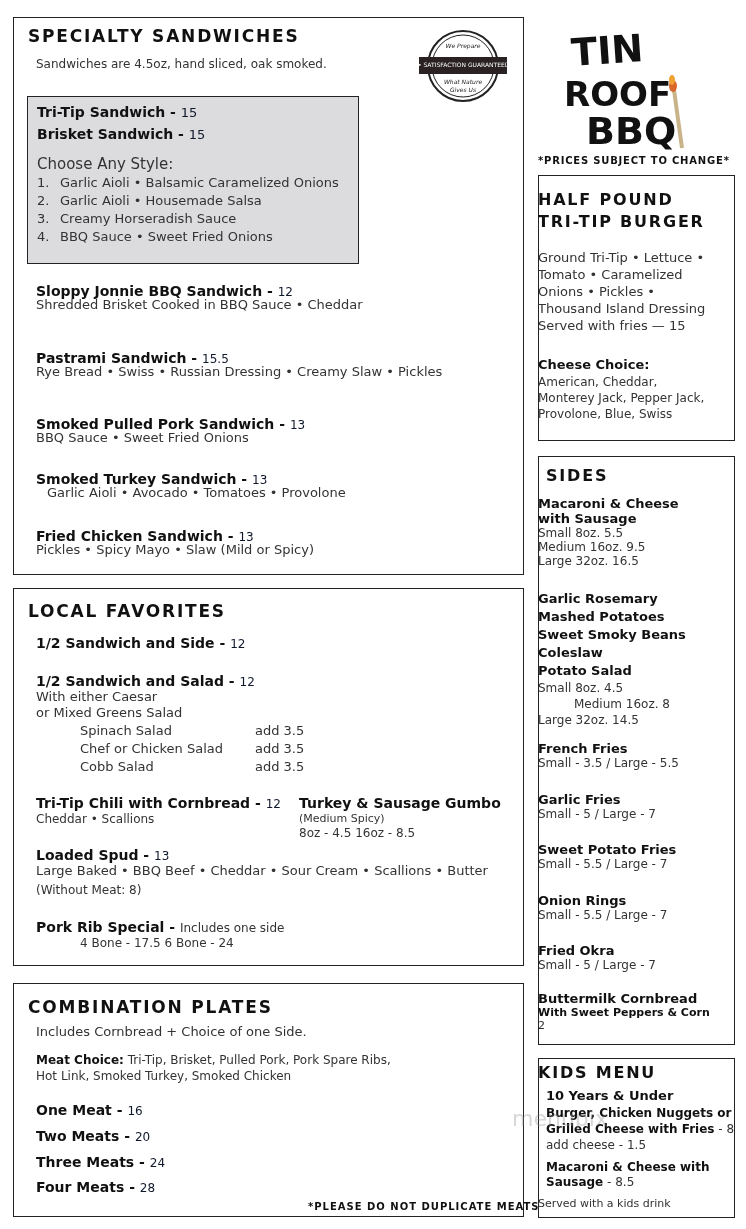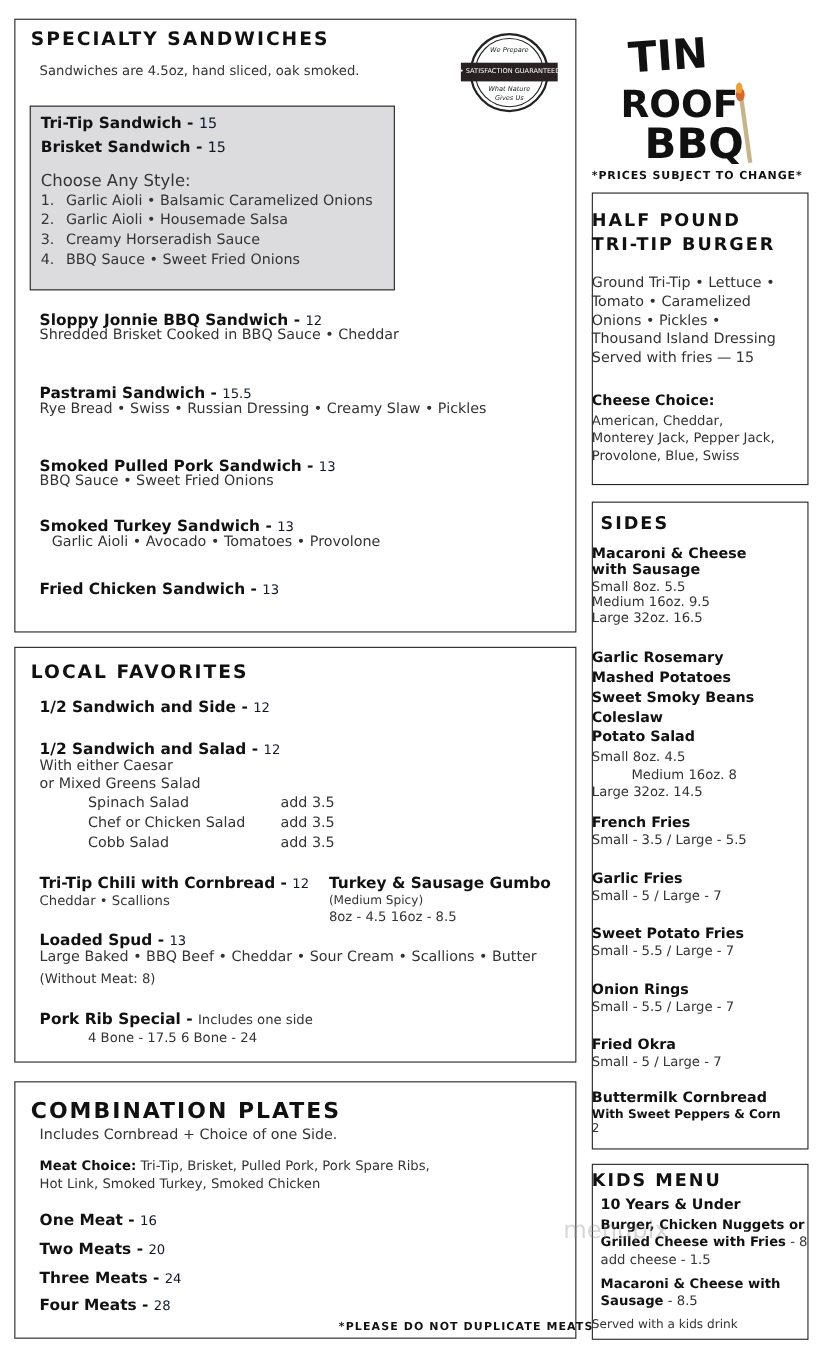--- a/index.html
+++ b/index.html
@@ -64,20 +64,21 @@
 <div class="abs" style="left:36px;top:416px;">
   <div class="t14"><span class="b">Smoked Pulled Pork Sandwich - </span><span class="pr t12">13</span></div>
   <div class="t13 lt" style="margin-top:-2px;">BBQ Sauce • Sweet Fried Onions</div>
 </div>
 <div class="abs" style="left:36px;top:471px;">
   <div class="t14"><span class="b">Smoked Turkey Sandwich - </span><span class="pr t12">13</span></div>
   <div class="t13 lt" style="margin-top:-2px;margin-left:11px;">Garlic Aioli • Avocado • Tomatoes • Provolone</div>
 </div>
 <div class="abs" style="left:36px;top:528px;">
   <div class="t14"><span class="b">Fried Chicken Sandwich - </span><span class="pr t12">13</span></div>
+  <div class="t13 lt" style="margin-top:-2px;">Pickles • Spicy Mayo • Slaw (Mild or Spicy)</div>
 </div>
 
 <div class="box" style="left:13px;top:588px;width:511px;height:378px;"></div>
 <div class="abs hdr" style="left:28px;top:601px;font-size:17px;">LOCAL FAVORITES</div>
 
 <div class="abs t14" style="left:36px;top:635px;"><span class="b">1/2 Sandwich and Side - </span><span class="pr t12">12</span></div>
 
 <div class="abs t14" style="left:36px;top:673px;"><span class="b">1/2 Sandwich and Salad - </span><span class="pr t12">12</span></div>
 <div class="abs t13 lt" style="left:36px;top:689px;">With either Caesar</div>
 <div class="abs t13 lt" style="left:36px;top:705px;">or Mixed Greens Salad</div>
@@ -97,21 +98,21 @@
 <div class="abs t12 lt" style="left:299px;top:826px;">8oz - 4.5   16oz - 8.5</div>
 
 <div class="abs t14" style="left:36px;top:847px;"><span class="b">Loaded Spud - </span><span class="pr t12">13</span></div>
 <div class="abs t13 lt" style="left:36px;top:863px;">Large Baked • BBQ Beef • Cheddar • Sour Cream • Scallions • Butter</div>
 <div class="abs t12 lt" style="left:36px;top:883px;">(Without Meat: 8)</div>
 
 <div class="abs t14" style="left:36px;top:919px;"><span class="b">Pork Rib Special - </span><span class="pr t12 lt">Includes one side</span></div>
 <div class="abs t12 lt" style="left:80px;top:936px;">4 Bone - 17.5   6 Bone - 24</div>
 
 <div class="box" style="left:13px;top:983px;width:511px;height:234px;"></div>
-<div class="abs hdr" style="left:28px;top:997px;font-size:20px;">COMBINATION PLATES</div>
+<div class="abs hdr" style="left:28px;top:997px;font-size:17px;">COMBINATION PLATES</div>
 <div class="abs t13 lt" style="left:36px;top:1024px;">Includes Cornbread + Choice of one Side.</div>
 <div class="abs t12 lt" style="left:36px;top:1053px;"><span class="b">Meat Choice:</span><span> Tri-Tip, Brisket, Pulled Pork, Pork Spare Ribs,</span></div>
 <div class="abs t12 lt" style="left:36px;top:1069px;">Hot Link, Smoked Turkey, Smoked Chicken</div>
 
 <div class="abs t14" style="left:36px;top:1102px;"><span class="b">One Meat - </span><span class="pr t12">16</span></div>
 <div class="abs t14" style="left:36px;top:1128px;"><span class="b">Two Meats - </span><span class="pr t12">20</span></div>
 <div class="abs t14" style="left:36px;top:1154px;"><span class="b">Three Meats - </span><span class="pr t12">24</span></div>
 <div class="abs t14" style="left:36px;top:1179px;"><span class="b">Four Meats - </span><span class="pr t12">28</span></div>
 <div class="abs hdr" style="left:308px;top:1201px;font-size:10px;letter-spacing:1px;">*PLEASE DO NOT DUPLICATE MEATS</div>
 

